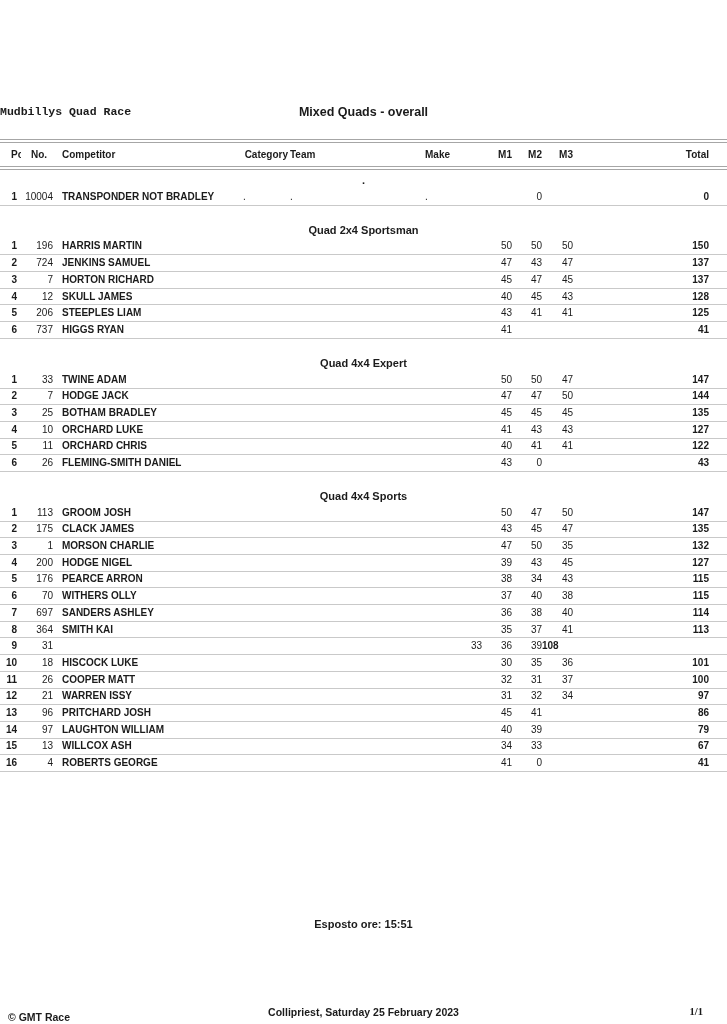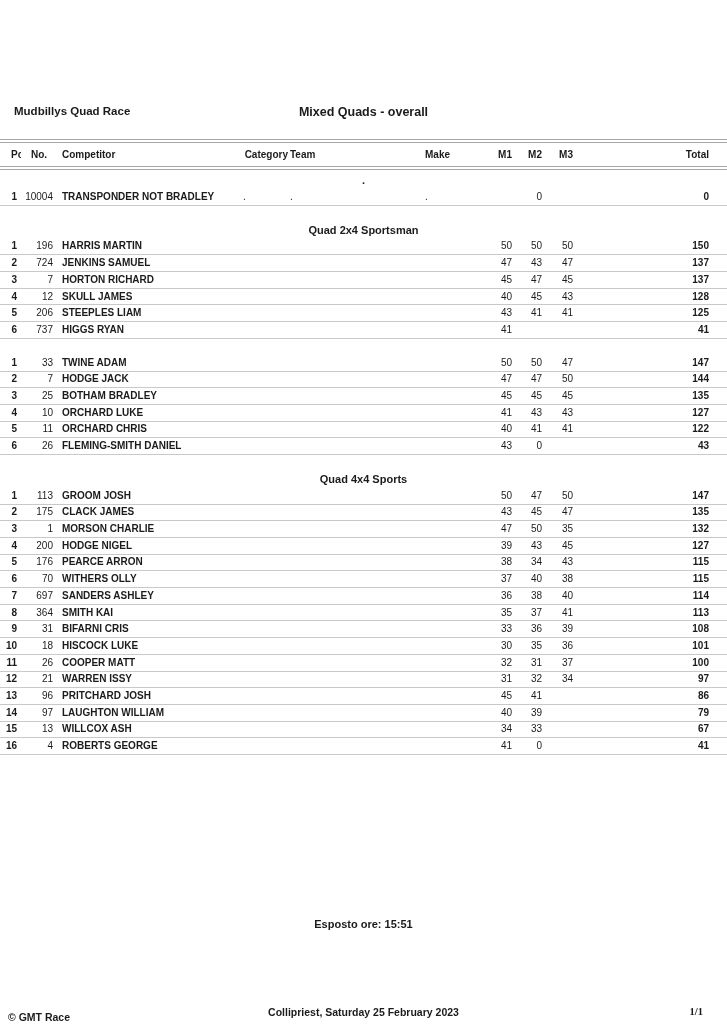--- a/index.html
+++ b/index.html
@@ -7,22 +7,22 @@
   .page {
     position:relative;
     width:727px; height:1024px;
     background:#ffffff;
     font-family:"Liberation Sans", sans-serif;
     color:#1b1b1b;
     overflow:hidden;
   }
   .page-header { position:absolute; top:105px; left:0; right:0; height:18px; }
   .event-title {
-    position:absolute; left:14px; top:0;
-    font-size:11.5px; font-weight:bold;
+    position:absolute; left:0; top:0;
+    font-size:11.5px; font-weight:bold;font-family:Liberation Mono, monospace;
   }
   .report-title {
     position:absolute; left:0; right:0; top:0;
     text-align:center; font-size:12.5px; font-weight:bold;
   }
 
   .row {
     display:grid;
     grid-template-columns:21px 32px 187px 48px 132px 62px 30px 30px 31px 154px;
     width:727px;
@@ -196,20 +196,21 @@
     <span class="c make"></span>
     <span class="c m1">41</span>
     <span class="c m2"></span>
     <span class="c m3"></span>
     <span class="c total">41</span>
   </div>
 </div>
   </div>
 
   <div class="section">
+    <div class="section-title">Quad 4x4 Expert</div>
     <div class="section-rows">
   <div class="row body-row">
     <span class="c pos">1</span>
     <span class="c no">33</span>
     <span class="c competitor">TWINE ADAM</span>
     <span class="c category"></span>
     <span class="c team"></span>
     <span class="c make"></span>
     <span class="c m1">50</span>
     <span class="c m2">50</span>
@@ -387,21 +388,20 @@
     <span class="c make"></span>
     <span class="c m1">35</span>
     <span class="c m2">37</span>
     <span class="c m3">41</span>
     <span class="c total">113</span>
   </div>
 
   <div class="row body-row">
     <span class="c pos">9</span>
     <span class="c no">31</span>
-    <span class="c competitor">BIFARNI CRIS</span>
     <span class="c category"></span>
     <span class="c team"></span>
     <span class="c make"></span>
     <span class="c m1">33</span>
     <span class="c m2">36</span>
     <span class="c m3">39</span>
     <span class="c total">108</span>
   </div>
 
   <div class="row body-row">

